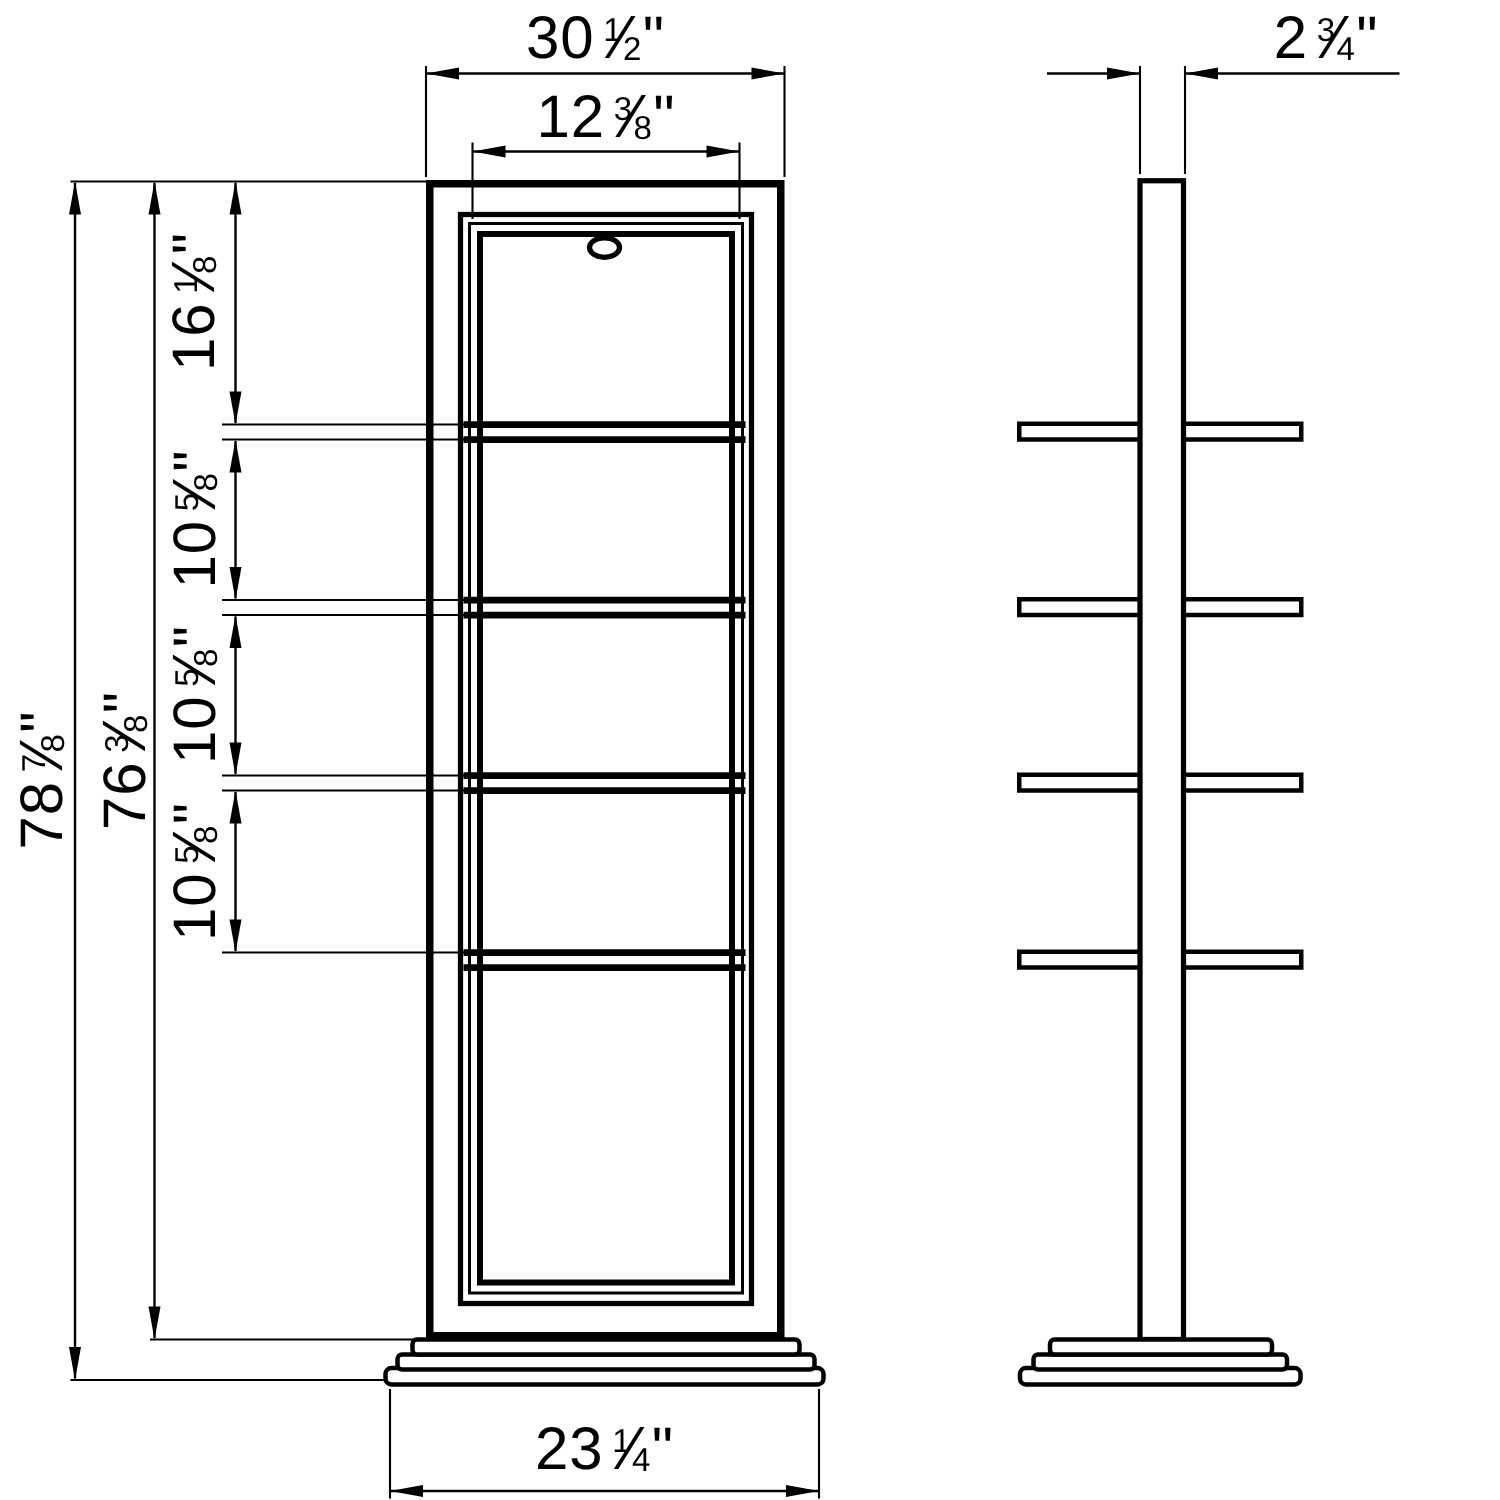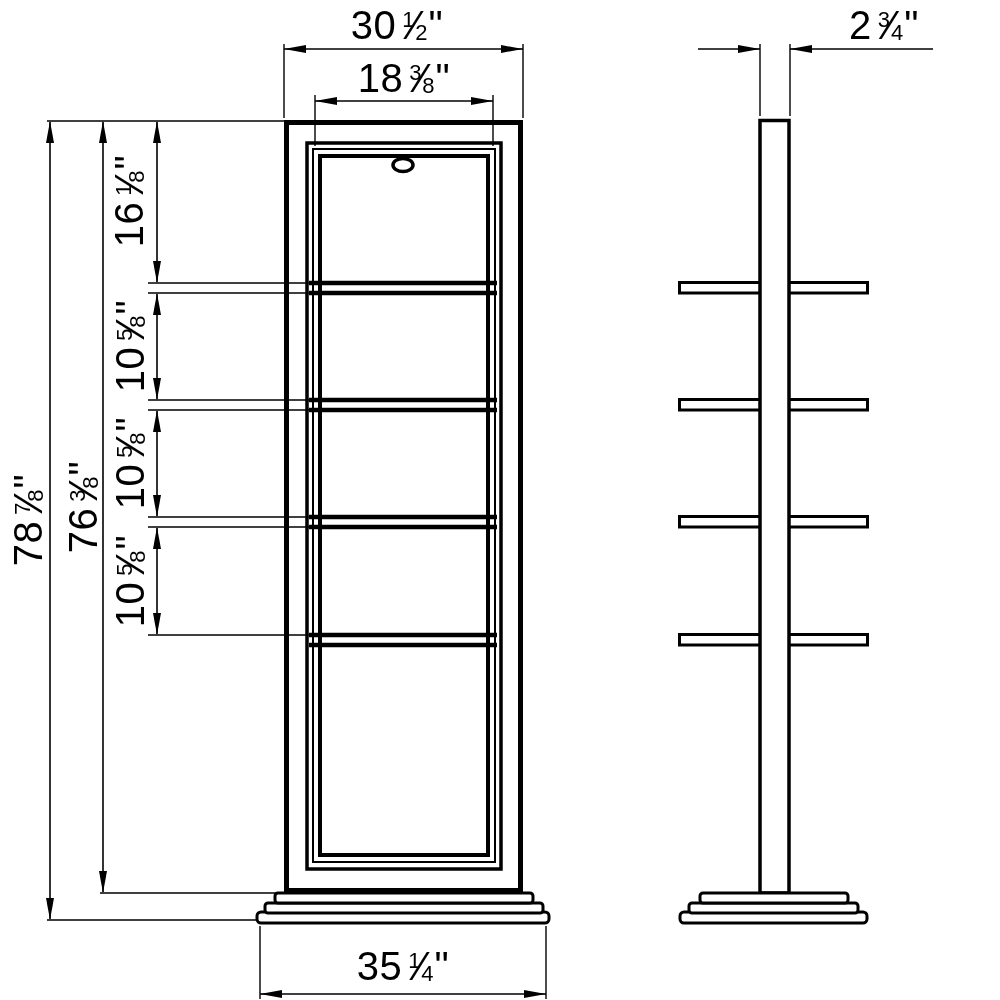--- a/index.html
+++ b/index.html
@@ -133,29 +133,29 @@
       <polygon class="arrow" points="790,49 812,45 812,53"></polygon>
     </g>
   </g>
 </svg>
 
   <div class="dim-label" style="left:397px; top:25px;">
     <span>30</span><span class="frac"><span class="num">1</span><span class="slash">⁄</span><span class="den">2</span></span><span class="unit">"</span>
   </div>
 
   <div class="dim-label" style="left:404px; top:78px;">
-    <span>18</span><span class="frac"><span class="num">3</span><span class="slash">⁄</span><span class="den">8</span></span><span class="unit">"</span>
+    <span>12</span><span class="frac"><span class="num">3</span><span class="slash">⁄</span><span class="den">8</span></span><span class="unit">"</span>
   </div>
 
   <div class="dim-label" style="left:884px; top:25px;">
     <span>2</span><span class="frac"><span class="num">3</span><span class="slash">⁄</span><span class="den">4</span></span><span class="unit">"</span>
   </div>
 
   <div class="dim-label" style="left:403px; top:966px;">
-    <span>35</span><span class="frac"><span class="num">1</span><span class="slash">⁄</span><span class="den">4</span></span><span class="unit">"</span>
+    <span>23</span><span class="frac"><span class="num">1</span><span class="slash">⁄</span><span class="den">4</span></span><span class="unit">"</span>
   </div>
 
   <div class="dim-label rot" style="left:28px; top:520px;">
     <span>78</span><span class="frac"><span class="num">7</span><span class="slash">⁄</span><span class="den">8</span></span><span class="unit">"</span>
   </div>
 
   <div class="dim-label rot" style="left:83px; top:507px;">
     <span>76</span><span class="frac"><span class="num">3</span><span class="slash">⁄</span><span class="den">8</span></span><span class="unit">"</span>
   </div>
 

